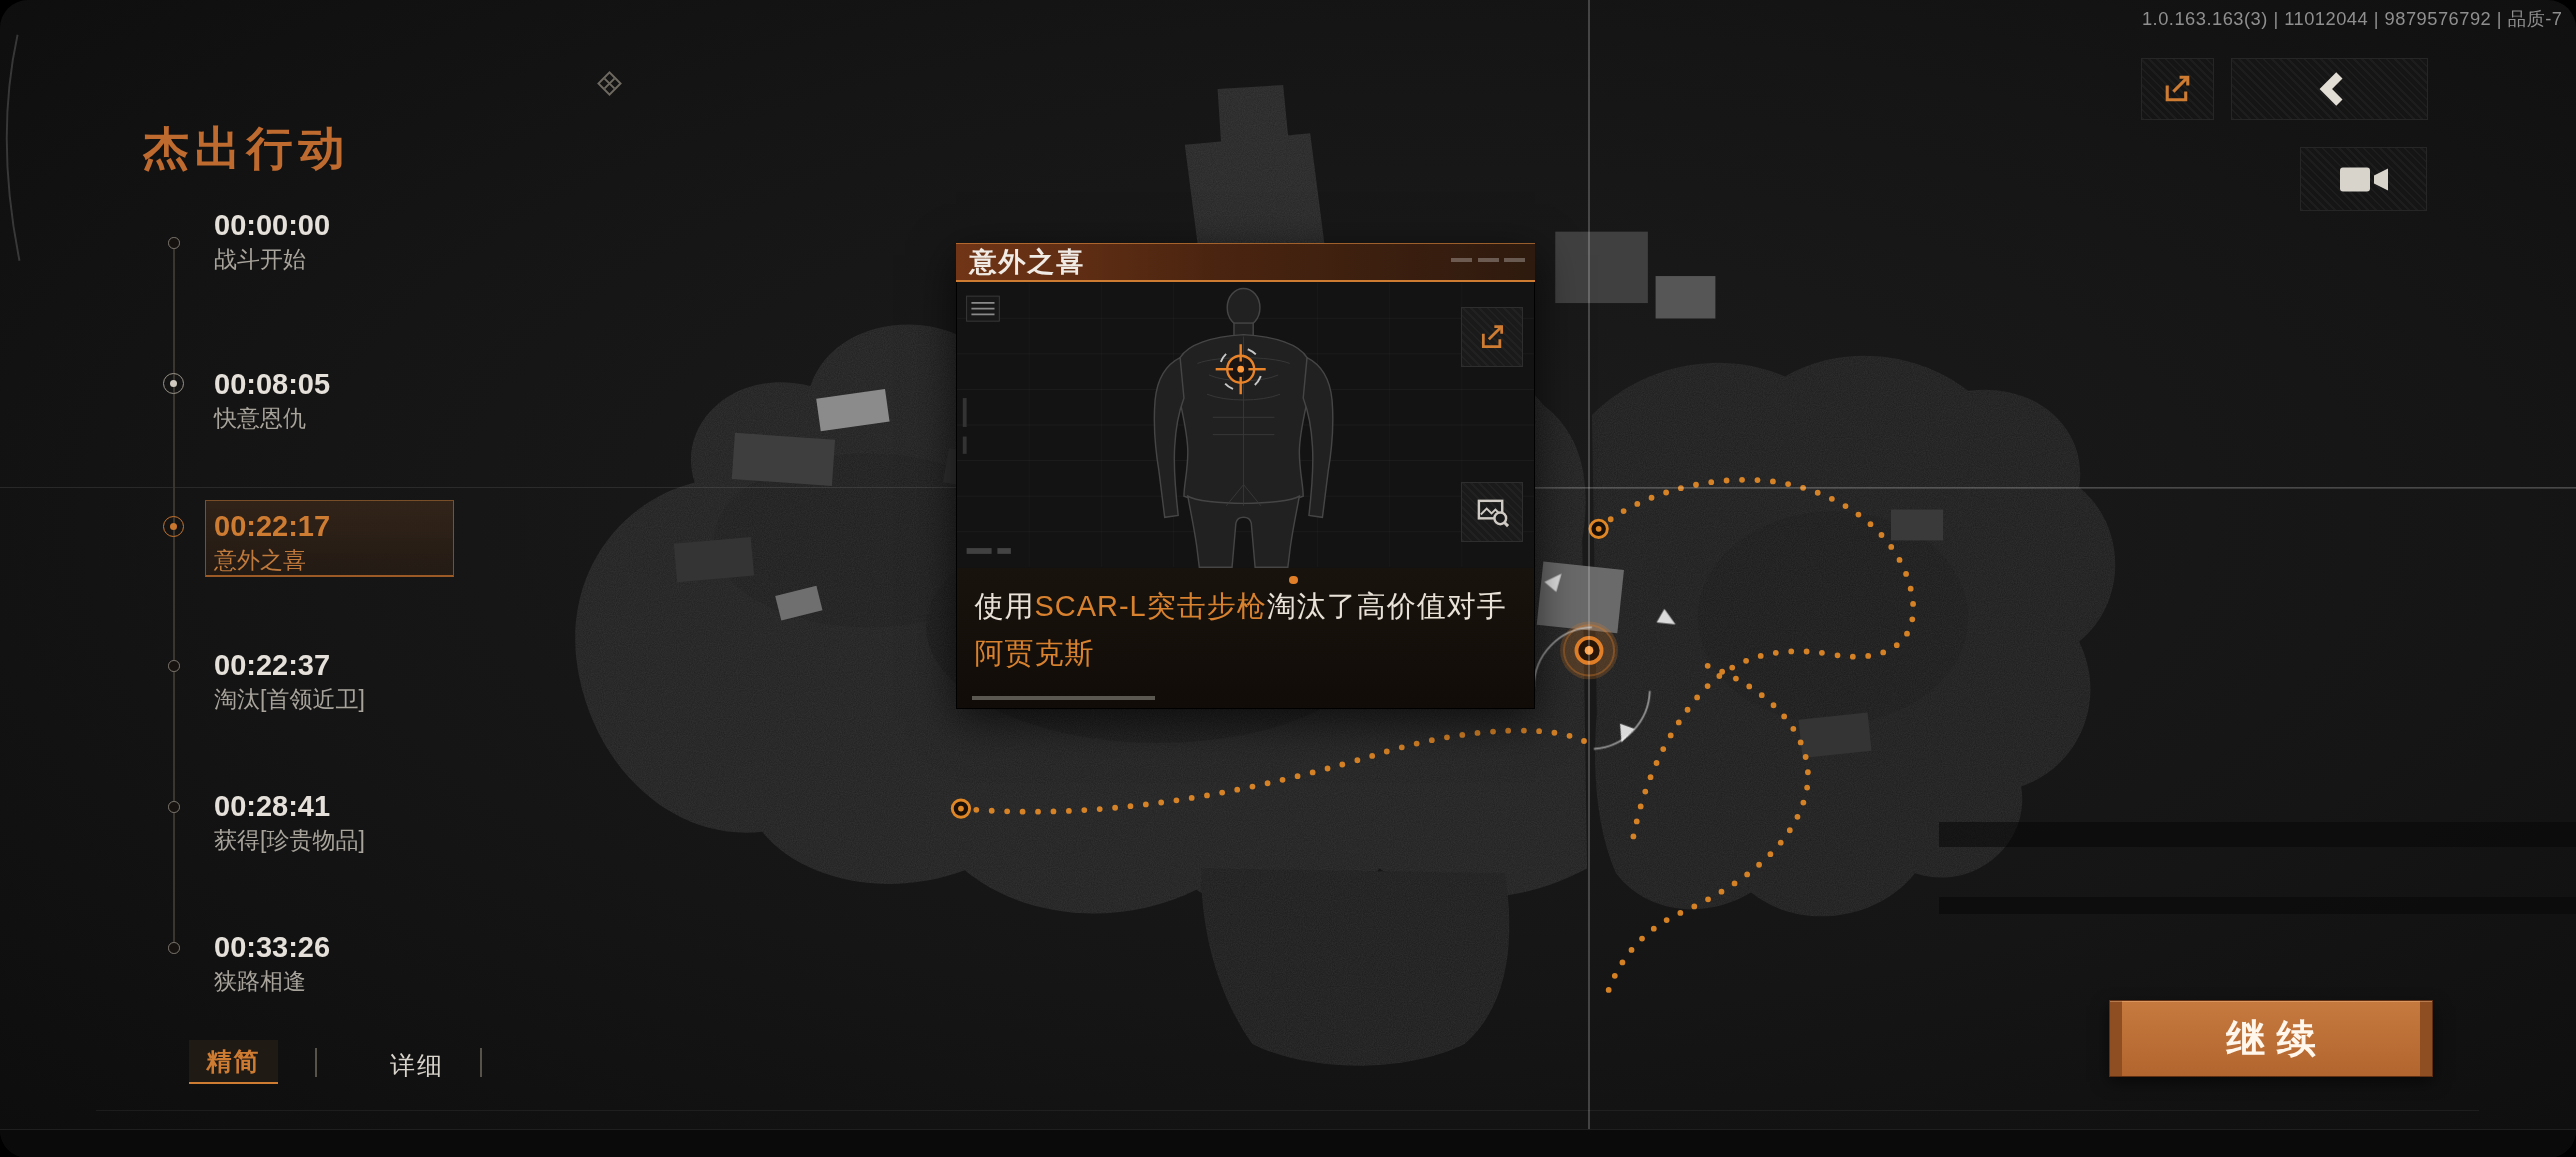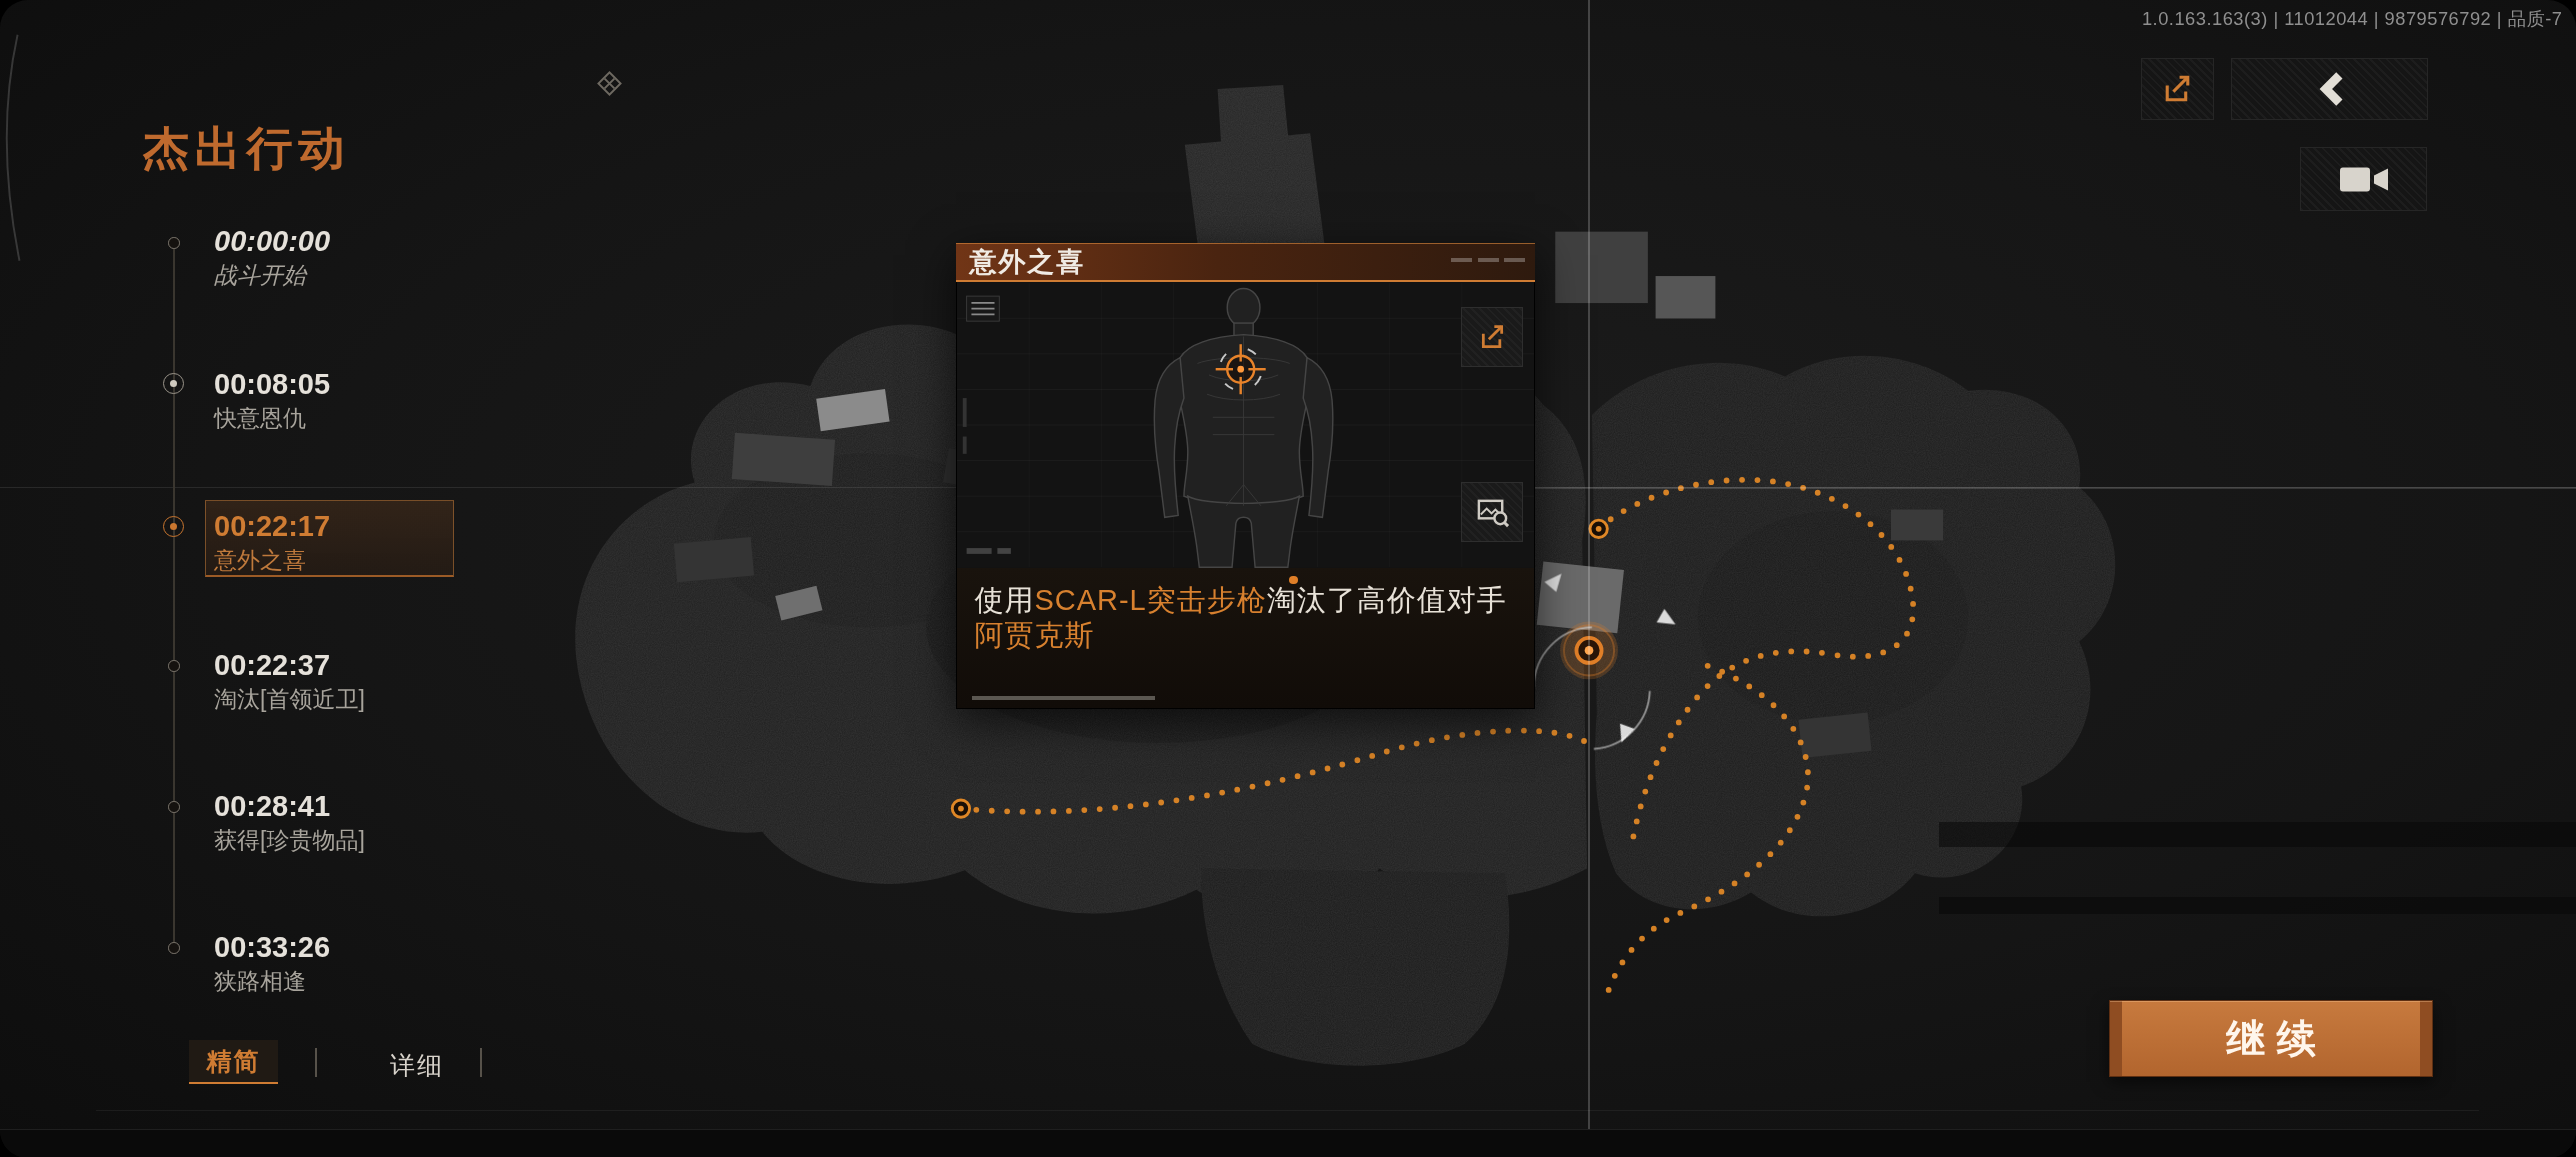--- a/index.html
+++ b/index.html
@@ -71,21 +71,21 @@
     border-top:1.9px solid rgba(223,140,64,.6); border-bottom:2.9px solid #cf7c33;
     display:flex; align-items:center;
   }
   .popup-title{ font-size:27px; font-weight:700; color:#f0ebe4; padding-left:13.5px; letter-spacing:1.9px; }
   .popup-header .hdr-ticks{ position:absolute; right:9.6px; top:13.5px; display:flex; gap:5.8px; }
   .popup-header .hdr-ticks i{ display:block; width:21px; height:4.8px; background:rgba(255,255,255,.28); }
   .popup-body{ position:relative; height:286px; background:#131313; border-left:1px solid #000; border-right:1px solid #000; }
   .popup-caption{
     position:relative; height:141px; background:linear-gradient(180deg,#19130d,#110c08);
     border:1px solid #000; border-top:none; padding:15.4px 17.4px 0 17.4px;
-    font-size:29px; line-height:35px; color:#e8e2d8; letter-spacing:1px;
+    font-size:29px; line-height:47px; color:#e8e2d8; letter-spacing:1px;
   }
   .popup-caption .hl{ color:#d8812f; }
   .caption-dot{ position:absolute; left:332px; top:7.7px; width:8.7px; height:8.7px; border-radius:50%; background:#e07f28; }
   .caption-scroll{ position:absolute; left:15.4px; bottom:7.7px; width:183px; height:3.9px; background:#6e6a64; opacity:.8; }
   .popup-btn{ position:absolute; z-index:21; width:62px; height:60px; background:#1a1a1a; border:1px solid #2e2e2e;
     display:flex; align-items:center; justify-content:center; cursor:pointer;
     background-image:repeating-linear-gradient(45deg, rgba(255,255,255,.03) 0 1.9px, transparent 1.9px 5.8px); }
   .popup-btn.share{ right:11.6px; top:64px; }
   .popup-btn.zoom{ right:11.6px; top:239px; }
 
@@ -207,21 +207,21 @@
     </span>
   <span class="tl-dot-ring sel" style="top:516px;">
       <span class="core"></span>
     </span>
   <span class="tl-dot" style="top:660px;"></span>
   <span class="tl-dot" style="top:801px;"></span>
   <span class="tl-dot" style="top:942px;"></span>
 
   <div class="tl-selected-box"></div>
 
-  <div class="tl-row" style="top:224px;font-style:italic;">
+  <div class="tl-row" style="top:208px;">
     <div class="tl-time">00:00:00</div>
     <div class="tl-label">战斗开始</div>
   </div>
   <div class="tl-row" style="top:367px;">
     <div class="tl-time">00:08:05</div>
     <div class="tl-label">快意恩仇</div>
   </div>
   <div class="tl-row selected" style="top:509px;">
     <div class="tl-time">00:22:17</div>
     <div class="tl-label">意外之喜</div>

